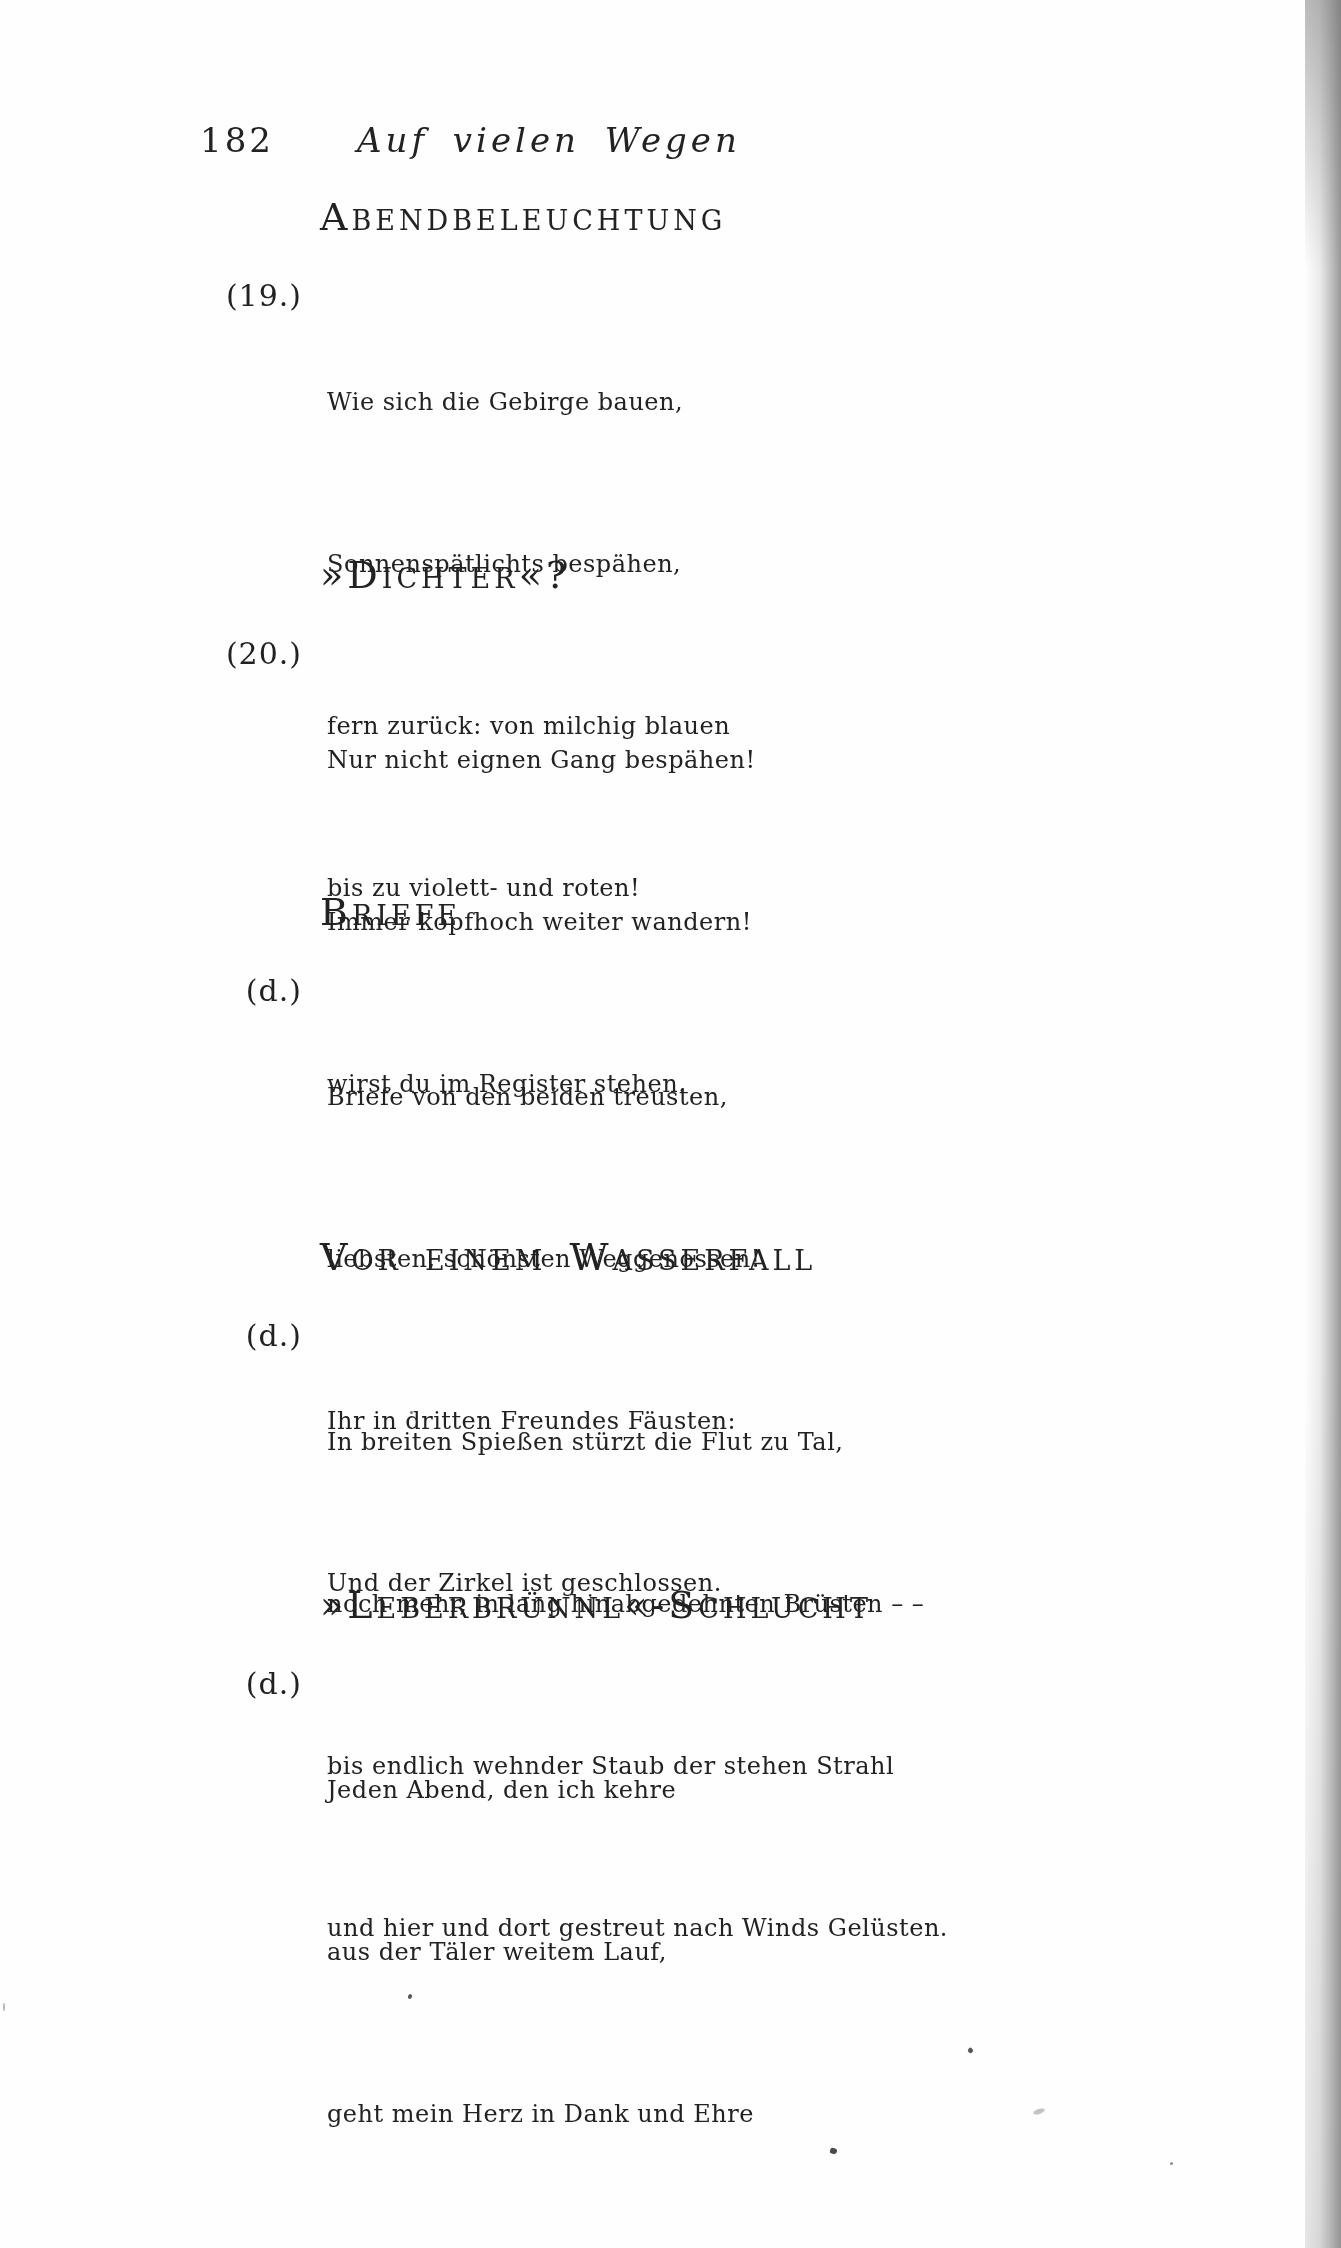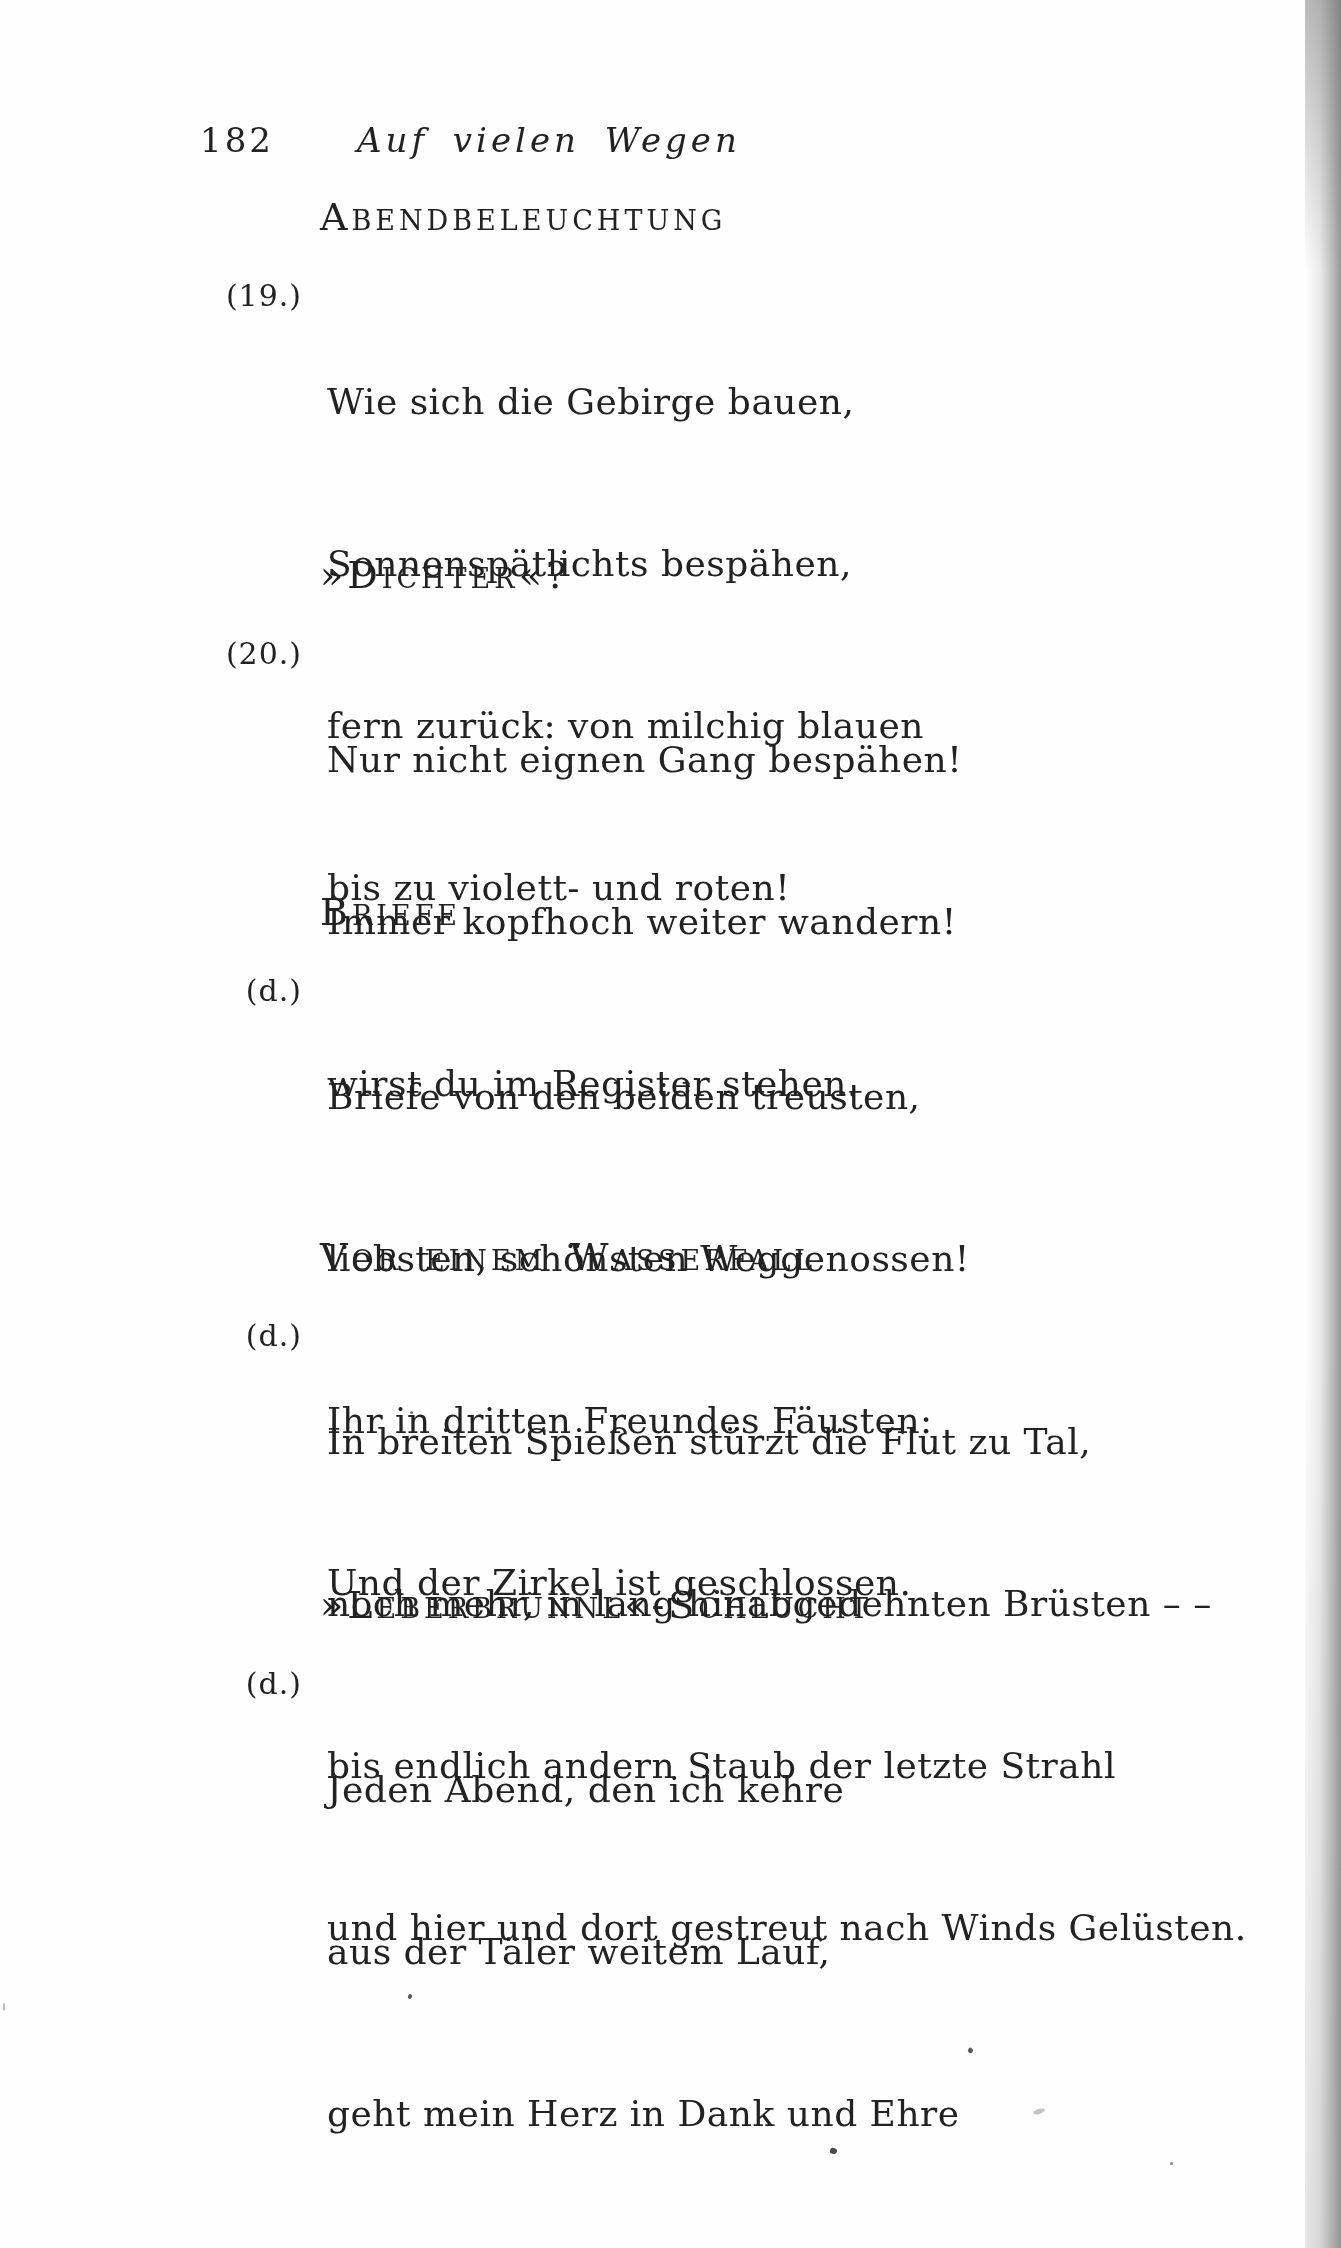--- a/index.html
+++ b/index.html
@@ -48,21 +48,21 @@
     width: 302px;
     text-align: right;
     font-size: 30px;
     line-height: 54px;
     padding-top: 2px;
     letter-spacing: 1px;
     flex: 0 0 auto;
   }
   .stanza-lines {
     margin-left: 25px;
-    font-size: 36px;
+    font-size: 24px;
     line-height: 54px;
     letter-spacing: 0.5px;
     white-space: pre;
   }
 
   
   .gutter-shadow {
     position: absolute; top: 0; right: 0;
     width: 36px; height: 100%;
     background: linear-gradient(to right,
@@ -137,21 +137,21 @@
   </div>
 </section>
 
 <section class="section sec-4">
   <h2 class="poem-heading">Vor einem Wasserfall</h2>
   <div class="stanza-row">
     <div class="stanza-label">(d.)</div>
     <div class="stanza-lines">
       <div>In breiten Spießen stürzt die Flut zu Tal,</div>
       <div>noch mehr, in lang hinabgedehnten Brüsten – –</div>
-      <div>bis endlich andern Staub der letzte Strahl</div>
+      <div>bis endlich wehnder Staub der stehen Strahl</div>
       <div>und hier und dort gestreut nach Winds Gelüsten.</div>
     </div>
   </div>
 </section>
 
 <section class="section sec-5">
   <h2 class="poem-heading">»Leberbrünnl«-Schlucht</h2>
   <div class="stanza-row">
     <div class="stanza-label">(d.)</div>
     <div class="stanza-lines">

